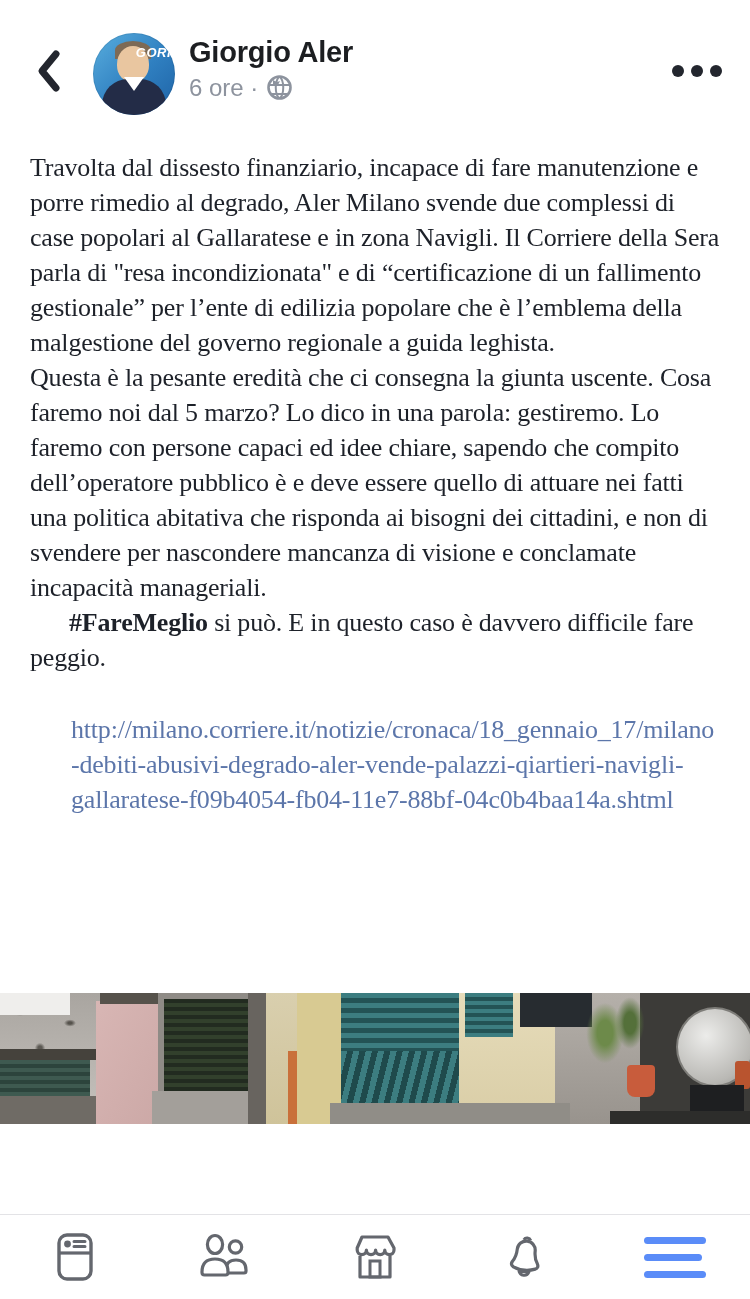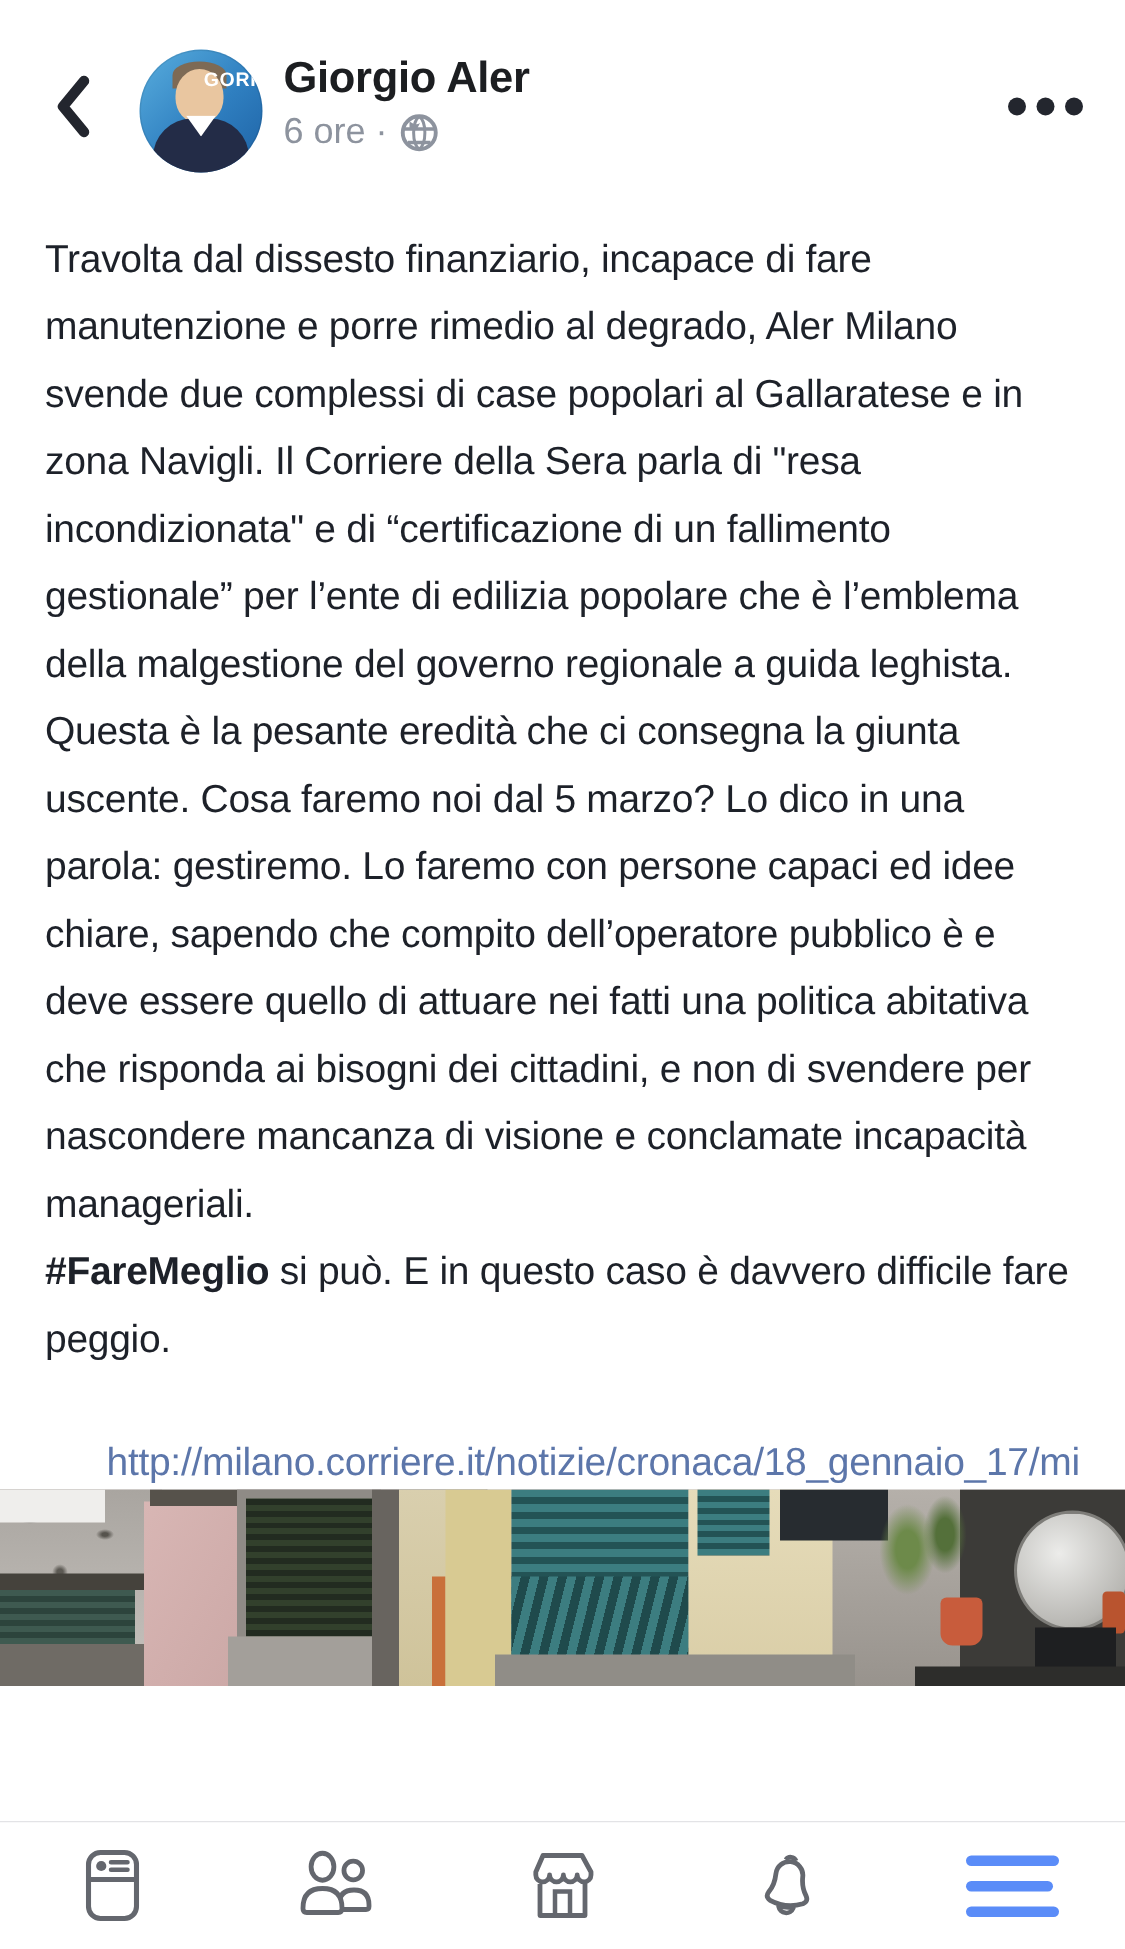--- a/index.html
+++ b/index.html
@@ -4,34 +4,34 @@
 <style>
   html,body{margin:0;padding:0;background:#fff;}
   .screen{position:relative;width:750px;height:1299px;background:#ffffff;overflow:hidden;
           font-family:"Liberation Sans","DejaVu Sans",sans-serif;}
 
   
   .header{position:absolute;left:0;top:0;width:750px;height:135px;background:#fff;}
   .back-btn{position:absolute;left:28px;top:48px;width:40px;height:46px;display:flex;align-items:center;justify-content:center;}
   .avatar{position:absolute;left:93px;top:33px;width:82px;height:82px;border-radius:50%;overflow:hidden;
           background:linear-gradient(135deg,#59aede 0%,#2f7fc0 55%,#1e62a5 100%);box-shadow:inset 0 0 0 1px rgba(0,0,0,.08);}
-  .avatar .badge{position:absolute;right:4px;top:12px;color:#fff;font-weight:bold;font-size:13px;letter-spacing:.5px;}
+  .avatar .badge{position:absolute;right:4px;top:12px;color:#fff;font-weight:bold;font-style:italic;font-size:13px;letter-spacing:.5px;}
   .avatar .head{position:absolute;left:24px;top:13px;width:32px;height:36px;border-radius:50% 50% 46% 46%;background:#e9c6a0;}
   .avatar .hair{position:absolute;left:22px;top:8px;width:36px;height:18px;border-radius:50% 50% 0 0;background:#7d6a55;}
   .avatar .body{position:absolute;left:9px;top:46px;width:64px;height:40px;border-radius:26px 26px 0 0;background:#232c47;}
   .avatar .collar{position:absolute;left:31px;top:44px;width:20px;height:14px;background:#fff;clip-path:polygon(0 0,100% 0,50% 100%);}
   .name{position:absolute;left:189px;top:36px;font-size:29px;font-weight:bold;color:#1c1e21;letter-spacing:-.2px;}
-  .meta{position:absolute;left:189px;top:74px;font-size:24px;color:#8d939e;display:flex;align-items:flex-end;gap:8px;}
+  .meta{position:absolute;left:189px;top:74px;font-size:24px;color:#8d939e;display:flex;align-items:flex-start;gap:8px;}
   .more-btn{position:absolute;left:672px;top:58px;display:flex;gap:7px;align-items:center;height:26px;}
   .more-btn i{width:12px;height:12px;border-radius:50%;background:#23262e;display:block;}
 
   
-  .post-text{position:absolute;left:30px;top:150px;width:692px;font-size:26px;line-height:45px;
-             color:#1d2129;letter-spacing:-.2px;}
-  .post-text .hashtag{font-weight:bold;}
+  .post-text{position:absolute;left:30px;top:150px;width:692px;font-size:26px;line-height:35px;
+             color:#1d2129;letter-spacing:-.2px;font-family:Liberation Serif, serif;}
+  .post-text .hashtag{font-weight:bold;margin-left:39px;}
   .post-link{display:block;margin-top:37px;color:#5c76aa;overflow-wrap:break-word;word-break:break-word;text-decoration:none;margin-left:41px;}
 
   
   .photo{position:absolute;left:0;top:993px;width:750px;height:131px;overflow:hidden;background:linear-gradient(#b5b0aa,#98938d);}
   .photo div{position:absolute;}
   .ph-sky{left:0;top:0;width:70px;height:22px;background:#efeeec;}
   .ph-leftwall{left:0;top:0;width:108px;height:131px;background:linear-gradient(#a9a5a0,#c7c3be);
      background-image:radial-gradient(14px 8px at 20px 18px,#4c4a45 20%,transparent 60%),
                       radial-gradient(10px 6px at 70px 30px,#56534d 20%,transparent 60%),
                       radial-gradient(8px 8px at 40px 55px,#5c5953 25%,transparent 65%),linear-gradient(#a9a5a0,#c7c3be);}

